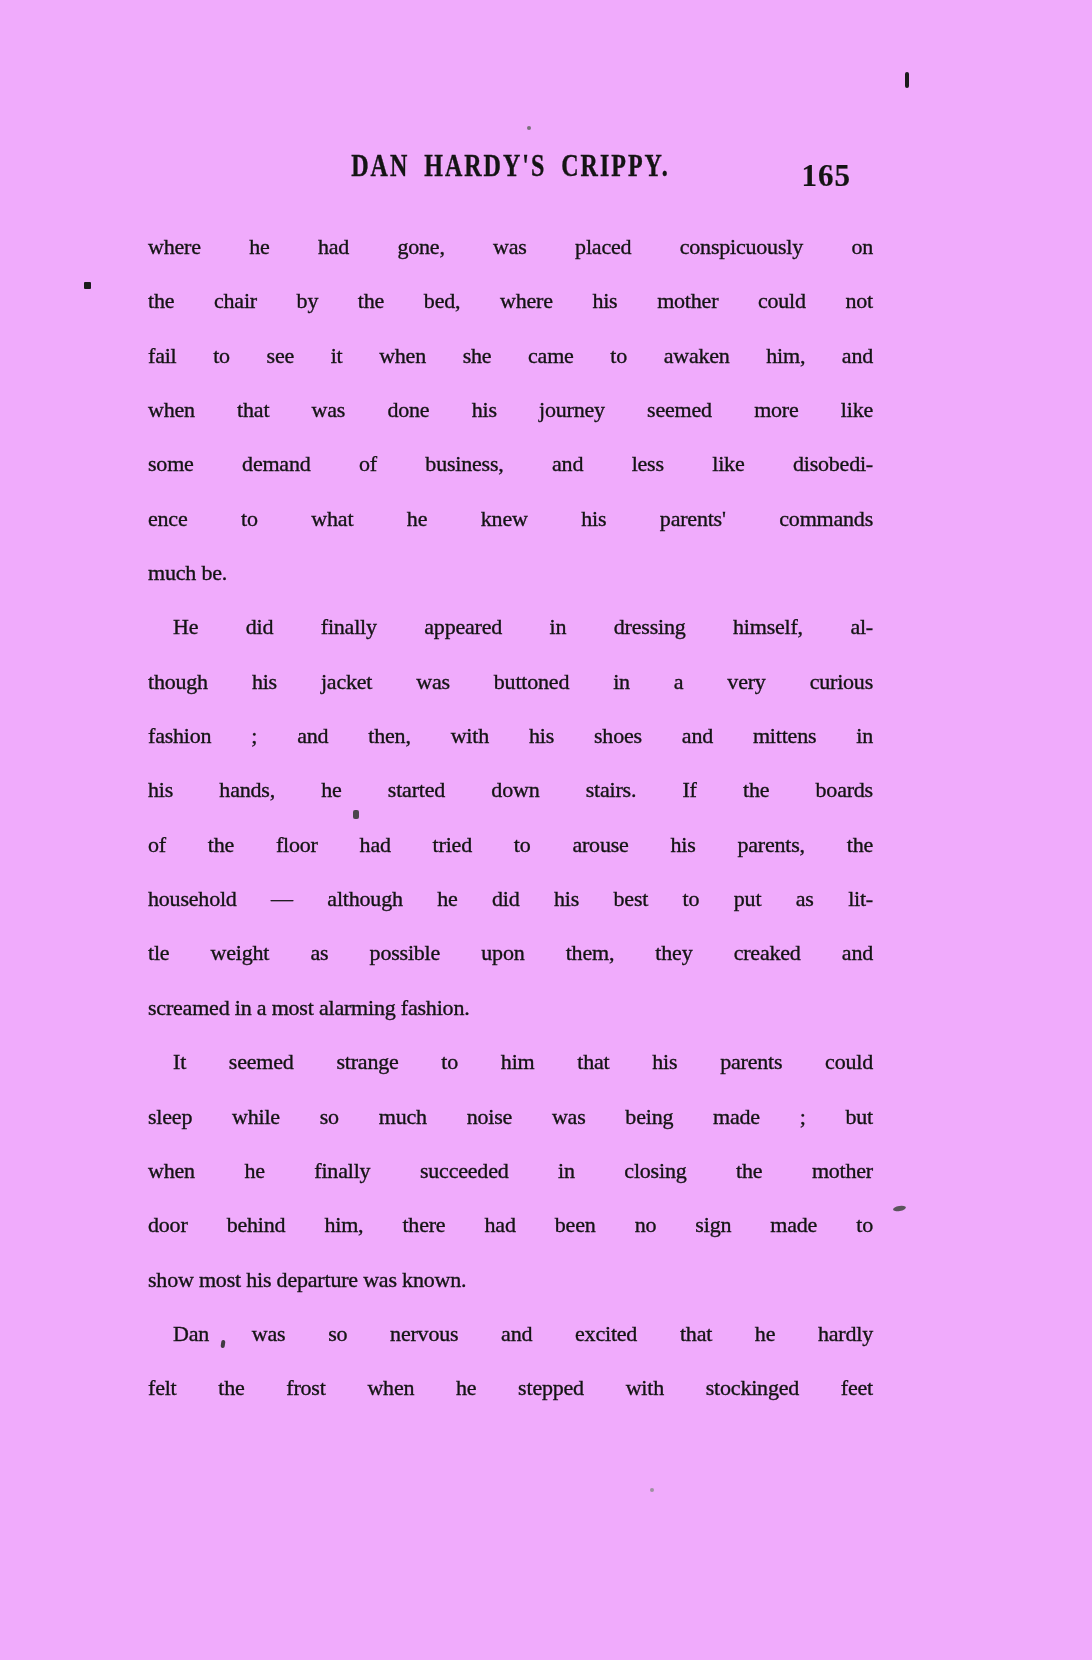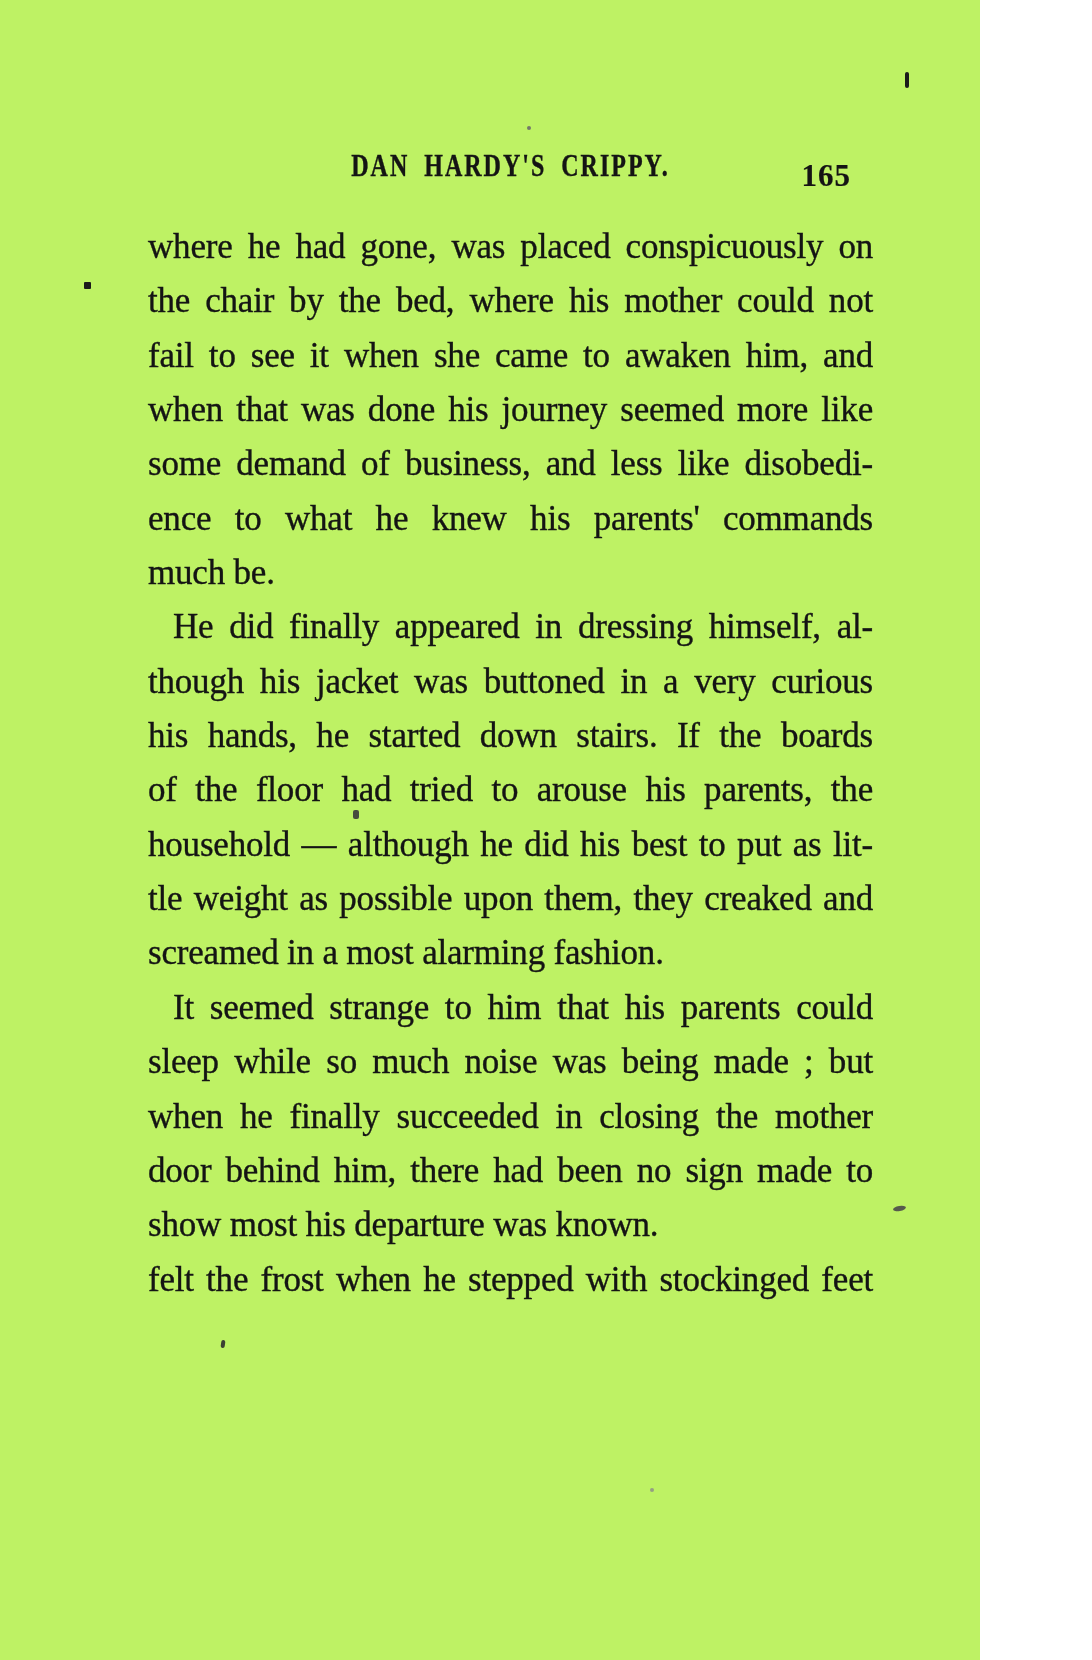--- a/index.html
+++ b/index.html
@@ -1,20 +1,20 @@
 <!DOCTYPE html>
 <html><head>
 <meta charset="utf-8">
 <style>
   html, body { margin: 0; padding: 0; background: #ffffff; }
   .page {
     position: relative;
-    width: 980px;
+    width: 1092px;
     height: 1660px;
-    background: #bef264;
+    background: #f0abfc;
     overflow: hidden;
     font-family: "Liberation Serif", "DejaVu Serif", serif;
     color: #141414;
   }
   .running-header {
     position: absolute;
     left: 148px;
     top: 138px;
     width: 725px;
     height: 48px;
@@ -39,21 +39,21 @@
     font-size: 31px;
     font-weight: bold;
     letter-spacing: 1px;
     -webkit-text-stroke: 0.2px #141414;
   }
   .text-block {
     position: absolute;
     left: 148px;
     top: 220px;
     width: 725px;
-    font-size: 35px;
+    font-size: 22px;
     letter-spacing: -0.2px;
     -webkit-text-stroke: 0.35px #141414;
   }
   .paragraph { margin: 0; }
   .line {
     line-height: 54.35px;
     text-align: justify;
     text-align-last: justify;
     text-justify: inter-word;
     white-space: normal;
@@ -77,34 +77,36 @@
         <div class="line">the chair by the bed, where his mother could not</div>
         <div class="line">fail to see it when she came to awaken him, and</div>
         <div class="line">when that was done his journey seemed more like</div>
         <div class="line">some demand of business, and less like disobedi-</div>
         <div class="line">ence to what he knew his parents' commands</div>
         <div class="line para-end">much be.</div>
       </div>
       <div class="paragraph">
         <div class="line indent">He did finally appeared in dressing himself, al-</div>
         <div class="line">though his jacket was buttoned in a very curious</div>
+        <div class="line">fashion ; and then, with his shoes and mittens in</div>
         <div class="line">his hands, he started down stairs. If the boards</div>
         <div class="line">of the floor had tried to arouse his parents, the</div>
         <div class="line">household — although he did his best to put as lit-</div>
         <div class="line">tle weight as possible upon them, they creaked and</div>
         <div class="line para-end">screamed in a most alarming fashion.</div>
       </div>
       <div class="paragraph">
         <div class="line indent">It seemed strange to him that his parents could</div>
         <div class="line">sleep while so much noise was being made ; but</div>
         <div class="line">when he finally succeeded in closing the mother</div>
         <div class="line">door behind him, there had been no sign made to</div>
         <div class="line para-end">show most his departure was known.</div>
       </div>
       <div class="paragraph">
+        <div class="line indent">Dan was so nervous and excited that he hardly</div>
         <div class="line">felt the frost when he stepped with stockinged feet</div>
       </div>
     </div>
 
   <div id="specks">
       <div class="speck" style="left: 905px; top: 72px; width: 4px; height: 16px; background: rgb(27, 27, 27); opacity: 1; border-radius: 2px; transform: rotate(0deg);"></div>
       <div class="speck" style="left: 527px; top: 126px; width: 4px; height: 4px; background: rgb(106, 106, 106); opacity: 0.9; border-radius: 50%; transform: rotate(0deg);"></div>
       <div class="speck" style="left: 84px; top: 282px; width: 7px; height: 7px; background: rgb(27, 27, 27); opacity: 1; border-radius: 1px; transform: rotate(0deg);"></div>
       <div class="speck" style="left: 353px; top: 810px; width: 6px; height: 9px; background: rgb(58, 58, 58); opacity: 0.9; border-radius: 2px; transform: rotate(0deg);"></div>
       <div class="speck" style="left: 893px; top: 1206px; width: 13px; height: 5px; background: rgb(74, 74, 74); opacity: 0.9; border-radius: 50%; transform: rotate(-10deg);"></div>

